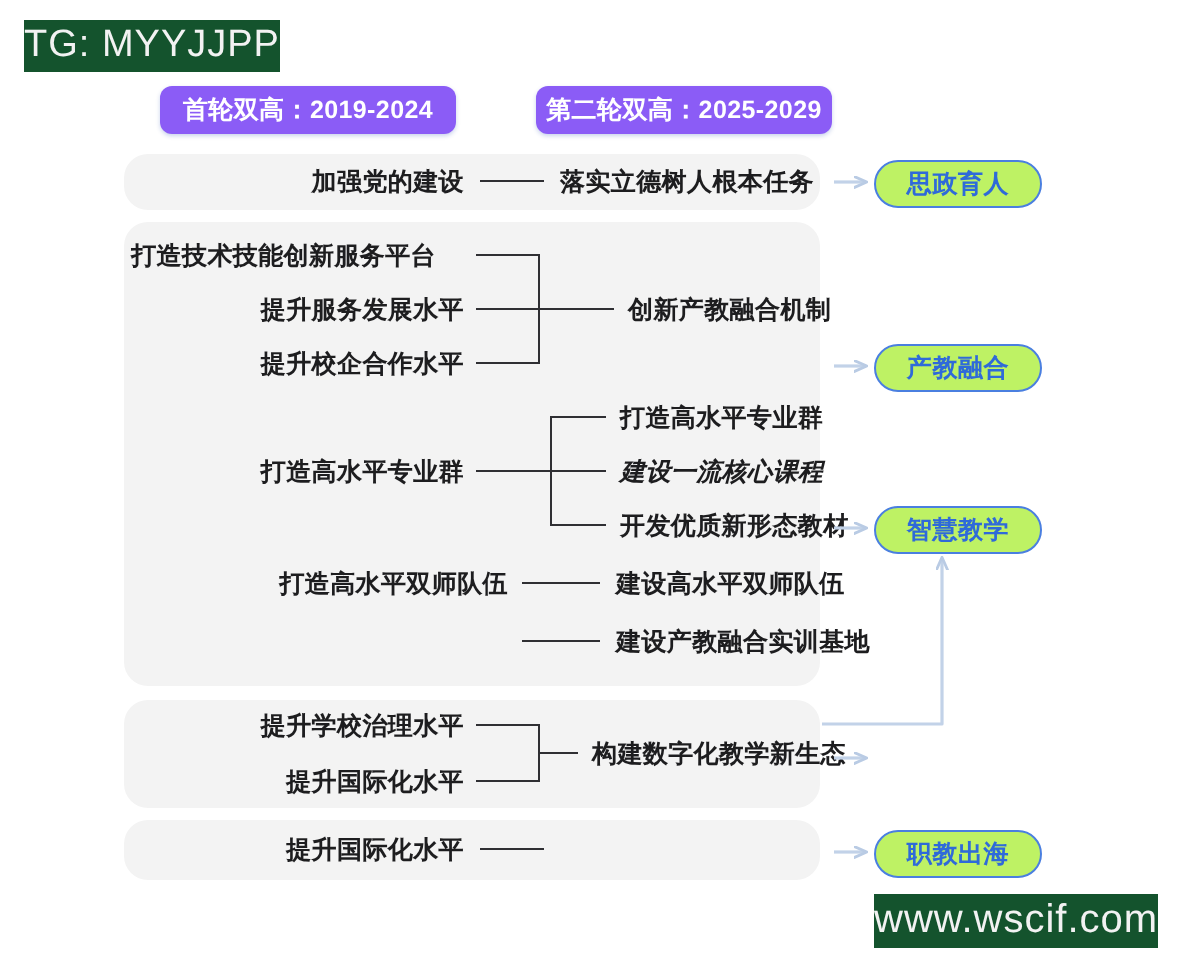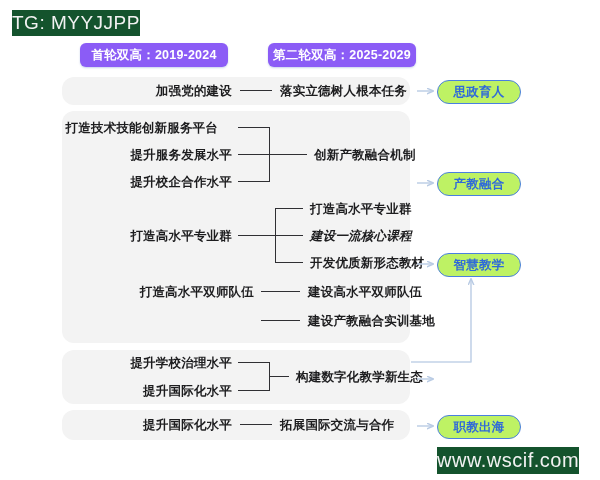--- a/index.html
+++ b/index.html
@@ -130,21 +130,20 @@
   <div class="node r" style="left:232px;top:363px;">提升学校治理水平</div>
   <div class="node r" style="left:232px;top:391px;">提升国际化水平</div>
   <div class="hline" style="left:238px;top:362px;width:32px;"></div>
   <div class="hline" style="left:238px;top:390px;width:32px;"></div>
   <div class="vline" style="left:269px;top:362px;height:29px;"></div>
   <div class="hline" style="left:269px;top:376px;width:20px;"></div>
   <div class="node l" style="left:296px;top:377px;">构建数字化教学新生态</div>
 
   <div class="node r" style="left:232px;top:425px;">提升国际化水平</div>
   <div class="hline" style="left:240px;top:424px;width:32px;"></div>
-  <div class="node l" style="left:280px;top:425px;">拓展国际交流与合作</div>
 
   <svg width="600" height="480" style="position:absolute;left:0;top:0;pointer-events:none;">
     <defs>
       <marker id="ah" markerWidth="7" markerHeight="7" refX="6" refY="3.2" orient="auto" markerUnits="userSpaceOnUse">
         <path d="M0,0.4 L6.4,3.2 L0,6" fill="none" stroke="#b9cbe4" stroke-width="1.4" stroke-linecap="round" stroke-linejoin="round"></path>
       </marker>
     </defs>
 
     <line x1="417" y1="91" x2="433" y2="91" stroke="#c2d2e8" stroke-width="1.6" marker-end="url(#ah)"></line>
 

